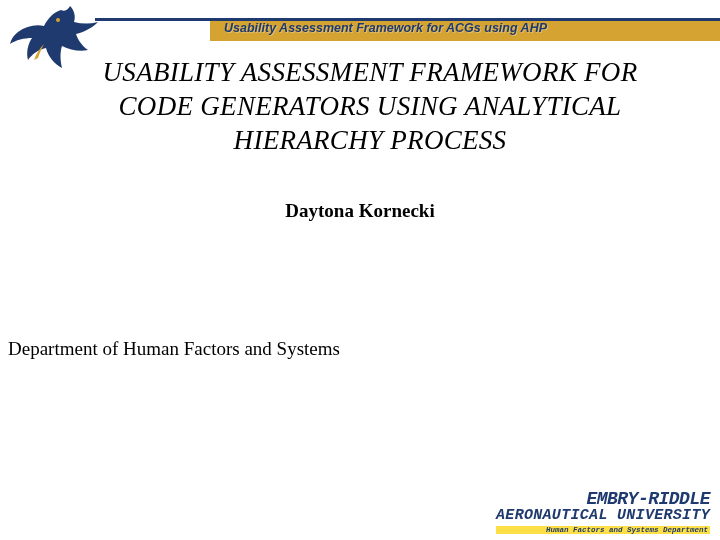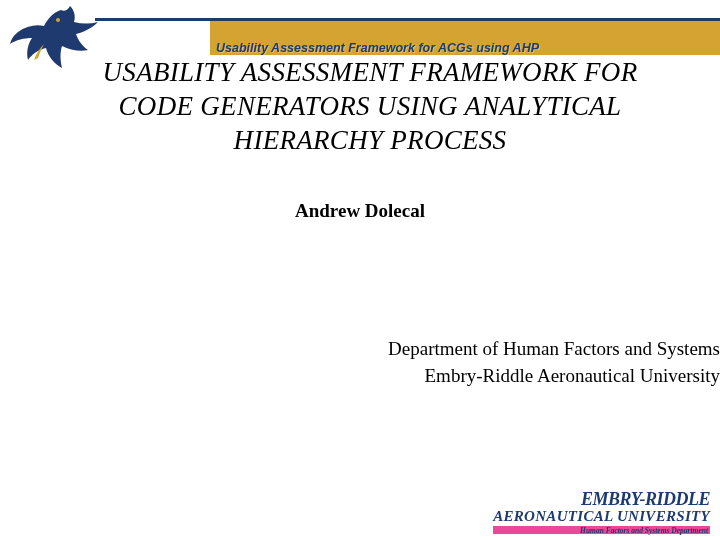--- a/index.html
+++ b/index.html
@@ -24,25 +24,25 @@
     left: 0;
     right: 0;
     height: 3px;
     background: #1f3a6e;
   }
   .header-gold {
     position: absolute;
     top: 3px;
     left: 115px;
     right: 0;
-    height: 34px;
+    height: 20px;
     background: #d4a332;
     display: flex;
-    align-items: flex-end;
-    padding-left: 6px;
+    align-items: flex-start;
+    padding-left: 14px;
   }
   .header-text {
     font-family: Arial, sans-serif;
     font-weight: bold;
     font-style: italic;
     font-size: 12.5px;
     color: #1f3a6e;
     text-shadow: 1px 1px 0 rgba(255,255,255,0.3);
   }
   .eagle-logo {
@@ -73,50 +73,50 @@
     text-align: center;
     font-size: 19px;
     font-weight: bold;
     line-height: 1.4;
   }
   .affil {
     position: absolute;
     top: 336px;
     left: 8px;
     right: 0;
-    text-align: right;
+    text-align: left;
     font-size: 19px;
     line-height: 1.4;
   }
   .footer-logo {
     position: absolute;
     bottom: 6px;
     right: 10px;
     text-align: right;
-    font-family: Liberation Serif, serif;
+    font-family: Liberation Mono, monospace;
   }
   .footer-brand {
     font-size: 18px;
     font-weight: 900;
     font-style: italic;
     color: #1f3a6e;
     letter-spacing: -0.5px;
     line-height: 1;
   }
   .footer-sub1 {
     font-size: 15px;
     font-weight: bold;
     font-style: italic;
     color: #1f3a6e;
     letter-spacing: 0.3px;
     line-height: 1.1;
   }
   .footer-bar {
     height: 8px;
-    background: #ec4899;
+    background: #fde047;
     margin-top: 2px;
     display: flex;
     align-items: center;
     justify-content: flex-end;
     padding-right: 2px;
   }
   .footer-sub2 {
     font-size: 7.5px;
     font-weight: bold;
     font-style: italic;
@@ -139,26 +139,25 @@
 <div class="header-bar">
   <div class="header-underline"></div>
   <div class="header-gold">
     <span class="header-text">Usability Assessment Framework for ACGs using AHP</span>
   </div>
 </div>
 
 <div class="title">USABILITY ASSESSMENT FRAMEWORK FOR CODE GENERATORS USING ANALYTICAL HIERARCHY PROCESS</div>
 
 <div class="authors">
-  <div>Andrew Dolecal</div>
+  <div>Daytona Kornecki</div>
 </div>
 
 <div class="affil">
   <div>Department of Human Factors and Systems</div>
-  <div>Embry-Riddle Aeronautical University</div>
 </div>
 
 <div class="footer-logo">
   <div class="footer-brand">EMBRY-RIDDLE</div>
   <div class="footer-sub1">AERONAUTICAL UNIVERSITY</div>
   <div class="footer-bar">
     <span class="footer-sub2">Human Factors and Systems Department</span>
   </div>
 </div>
 

